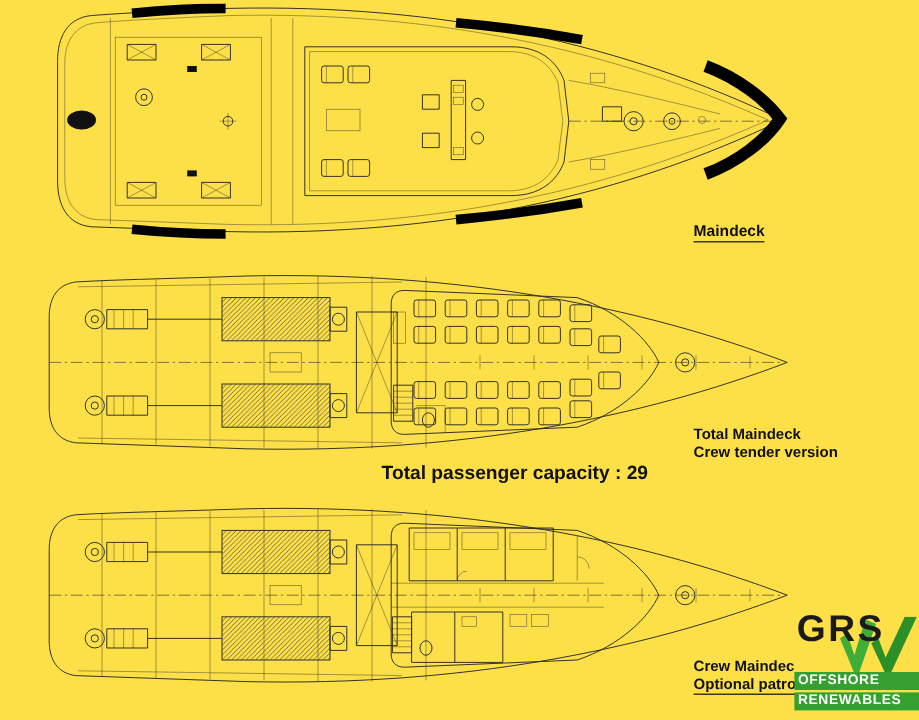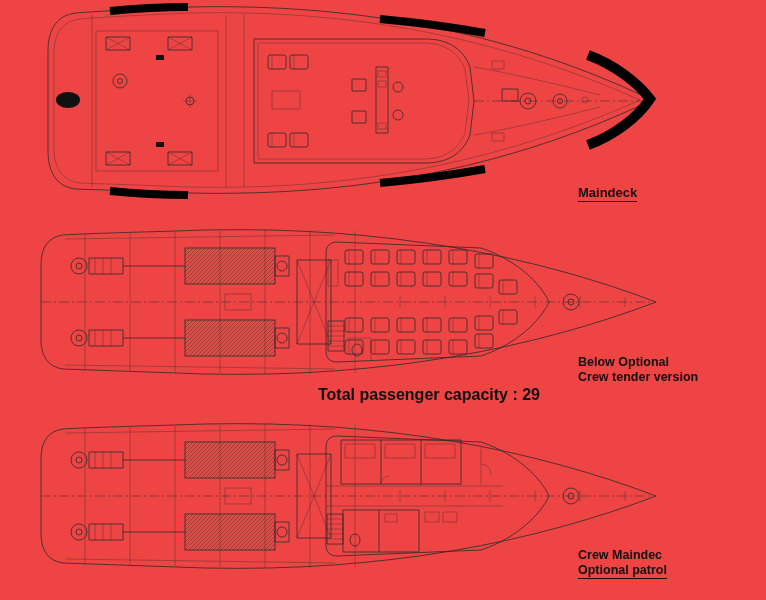--- a/index.html
+++ b/index.html
@@ -1,21 +1,21 @@
 <!DOCTYPE html>
 <html style="--green: #35a02f; --ink: #2b2b2b;"><head>
 <meta charset="utf-8">
 <style>
   :root{
     --ink:#2b2b2b;
     --green:#35a02f;
   }
   html,body{margin:0;padding:0;background:#ffffff;}
   .canvas{
-    position:relative;width:766px;height:600px;background:#ef4444;overflow:hidden;
+    position:relative;width:766px;height:600px;background:#fde047;overflow:hidden;
     font-family:"Liberation Sans", sans-serif;color:#111;
   }
   .plan{position:absolute;}
   svg .ln{stroke:var(--ink);stroke-width:.8;fill:none;stroke-linejoin:round;}
   svg .thin{stroke:var(--ink);stroke-width:.45;fill:none;opacity:.8;}
   svg .blk{stroke:#000;stroke-width:8;fill:none;stroke-linecap:butt;}
   svg .cl{stroke:var(--ink);stroke-width:.5;stroke-dasharray:10 3 2 3;fill:none;}
   svg .dk{fill:#111;stroke:none;}
   .lbl{position:absolute;font-weight:bold;color:#111;white-space:nowrap;}
   .lbl-maindeck{left:578px;top:185px;font-size:13px;}
@@ -272,22 +272,31 @@
     </g>
     <g>
       <circle class="ln" cx="536" cy="76" r="8"></circle>
         <circle class="ln" cx="536" cy="76" r="3"></circle>
     </g>
   </svg>
 
   <div class="lbl lbl-maindeck">
     <span class="u">Maindeck</span>
   </div>
-  <div class="lbl lbl-crew1">Below Optional</div>
+  <div class="lbl lbl-crew1">Total Maindeck</div>
   <div class="lbl lbl-crew2">Crew tender version</div>
   <div class="lbl lbl-cap">Total passenger capacity : 29</div>
   <div class="lbl lbl-pat1">Crew Maindec</div>
   <div class="lbl lbl-pat2">
     <span class="u">Optional patrol</span>
   </div>
 
+  <div class="logo">
+    <svg class="ribbon" width="70" height="54" viewBox="0 0 70 54">
+      <polygon points="2,18 16,52 32,6 23,2 14,32 8,14" fill="#3fae39"></polygon>
+      <polygon points="28,22 42,52 66,0 56,0 40,34 34,18" fill="#2c8f27"></polygon>
+    </svg>
+    <div class="grs">GRS</div>
+    <div class="bar bar1">OFFSHORE</div>
+    <div class="bar bar2">RENEWABLES</div>
+  </div>
 
 </div>
 
 </body></html>

